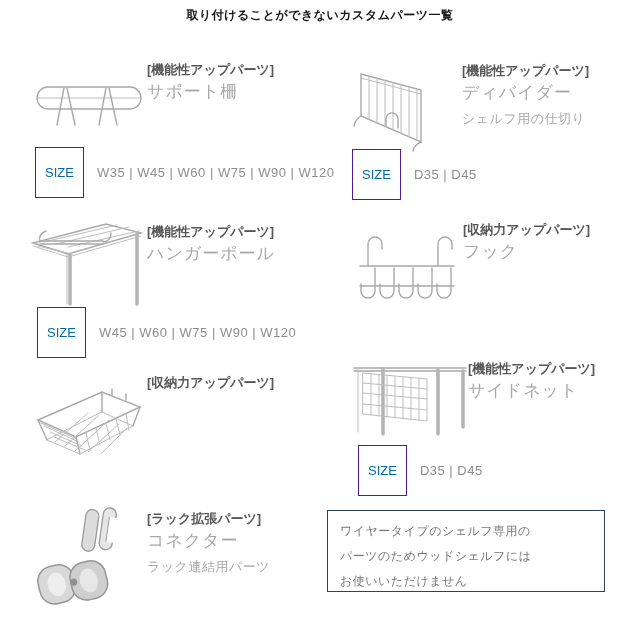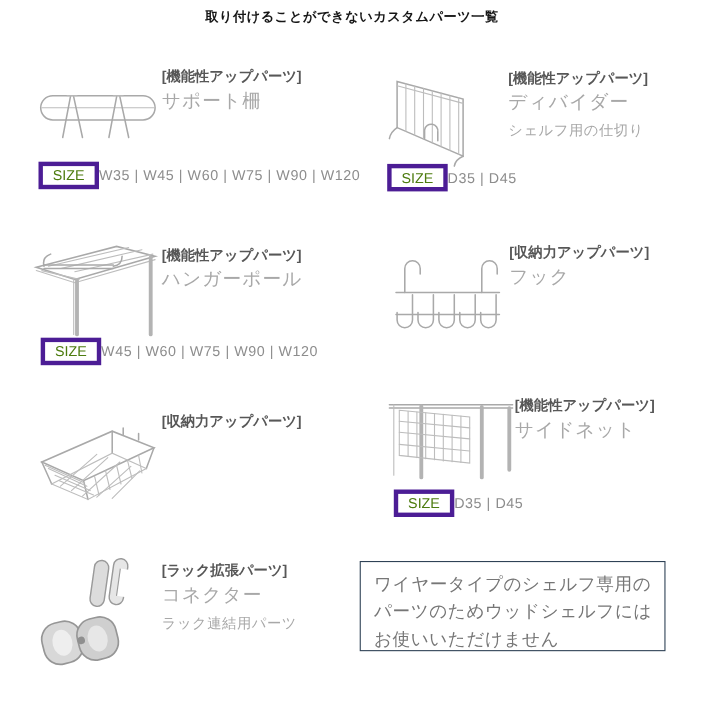--- a/index.html
+++ b/index.html
@@ -22,30 +22,30 @@
   .wire-thin { stroke:#bdbdbd; fill:none; stroke-width:1; stroke-linecap:round; }
   .post { stroke:#b3b3b3; fill:none; stroke-width:3.5; stroke-linecap:round; }
 
   .txt { position:absolute; }
   .cat { font-size:13px; font-weight:bold; color:#575757; line-height:16px; }
   .name { font-size:17px; color:#a8a8a8; line-height:20px; margin-top:4px; letter-spacing:1px; }
   .sub { font-size:13px; color:#a8a8a8; line-height:16px; margin-top:8px; letter-spacing:0.5px; }
 
   .sizerow { position:absolute; display:flex; align-items:center; }
   .sizebox {
-    display:inline-block; border:4px solid #4c1d95; color:#4d7c0f;
-    font-size:13px; line-height:17px; padding:0 9px; background:#fff;
+    display:inline-block; border:1px solid #4c1d95; color:#0369a1;
+    font-size:13px; line-height:17px; padding:16px 9px; background:#fff;
   }
-  .sizes { color:#8d8d8d; font-size:13px; letter-spacing:0.5px; white-space:nowrap; }
+  .sizes { color:#8d8d8d; font-size:13px; margin-left:13px; letter-spacing:0.5px; white-space:nowrap; }
 
   .notice {
     position:absolute; left:327px; top:510px; width:278px; height:82px;
     border:1px solid #2f4256; background:#fff;
     padding:8px 10px 0 12px;
-    font-size:16px; line-height:25px; color:#767676; letter-spacing:0.5px;
+    font-size:12px; line-height:25px; color:#767676; letter-spacing:0.5px;
   }
 </style>
 </head>
 <body>
 
 <div class="canvas">
 
   <h1 class="title">取り付けることができないカスタムパーツ一覧</h1>
 
   <svg class="art" style="left:30px;top:75px" width="118" height="58" viewBox="0 0 118 58">

